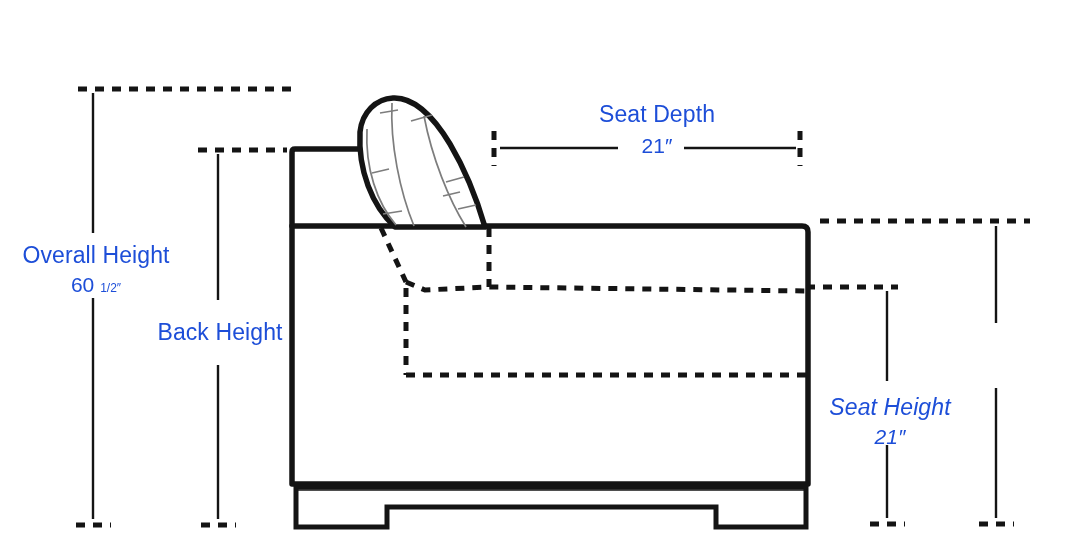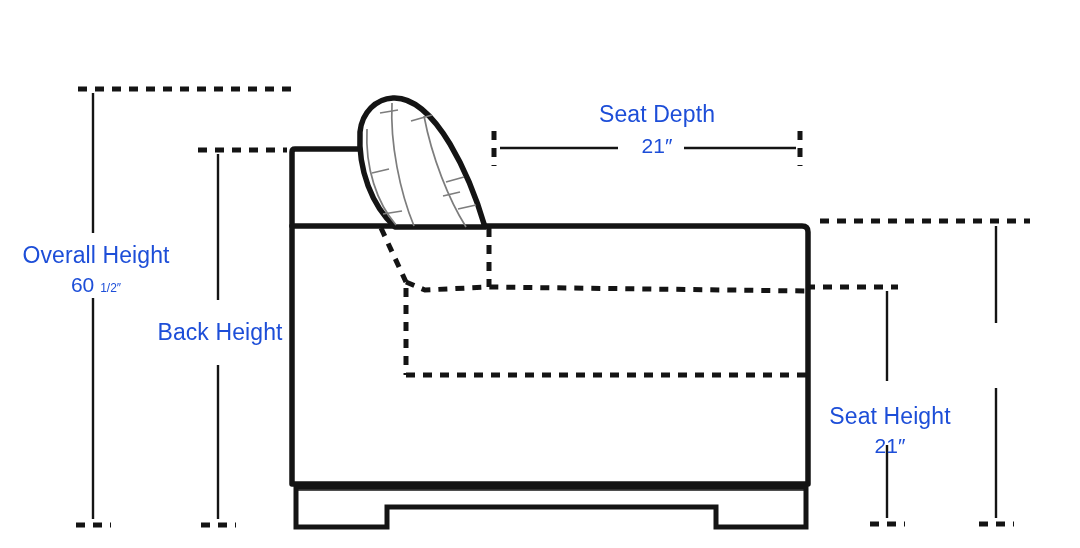--- a/index.html
+++ b/index.html
@@ -48,21 +48,21 @@
     margin-top: 5px;
   }
   .label-value .frac-small {
     font-size: 12px;
     vertical-align: baseline;
   }
   #label-overall   { left: 0px;   top: 242px; width: 192px; }
   #label-back      { left: 140px; top: 319px; width: 160px; }
   #label-seatdepth { left: 560px; top: 101px; width: 194px; }
   #label-seatdepth .label-value { position: absolute; left: 63px; top: 33px; width: 68px; margin: 0; }
-  #label-seatheight{ left: 808px; top: 403px; width: 164px; }
+  #label-seatheight{ left: 808px; top: 394px; width: 164px; font-style: italic; }
   #label-armheight { left: 930px; top: 327px; width: 150px; }
 </style>
 </head>
 <body>
 
 <div id="diagram-root">
 
   <svg id="diagram-svg" viewBox="0 0 1080 548">
 
     <g>

